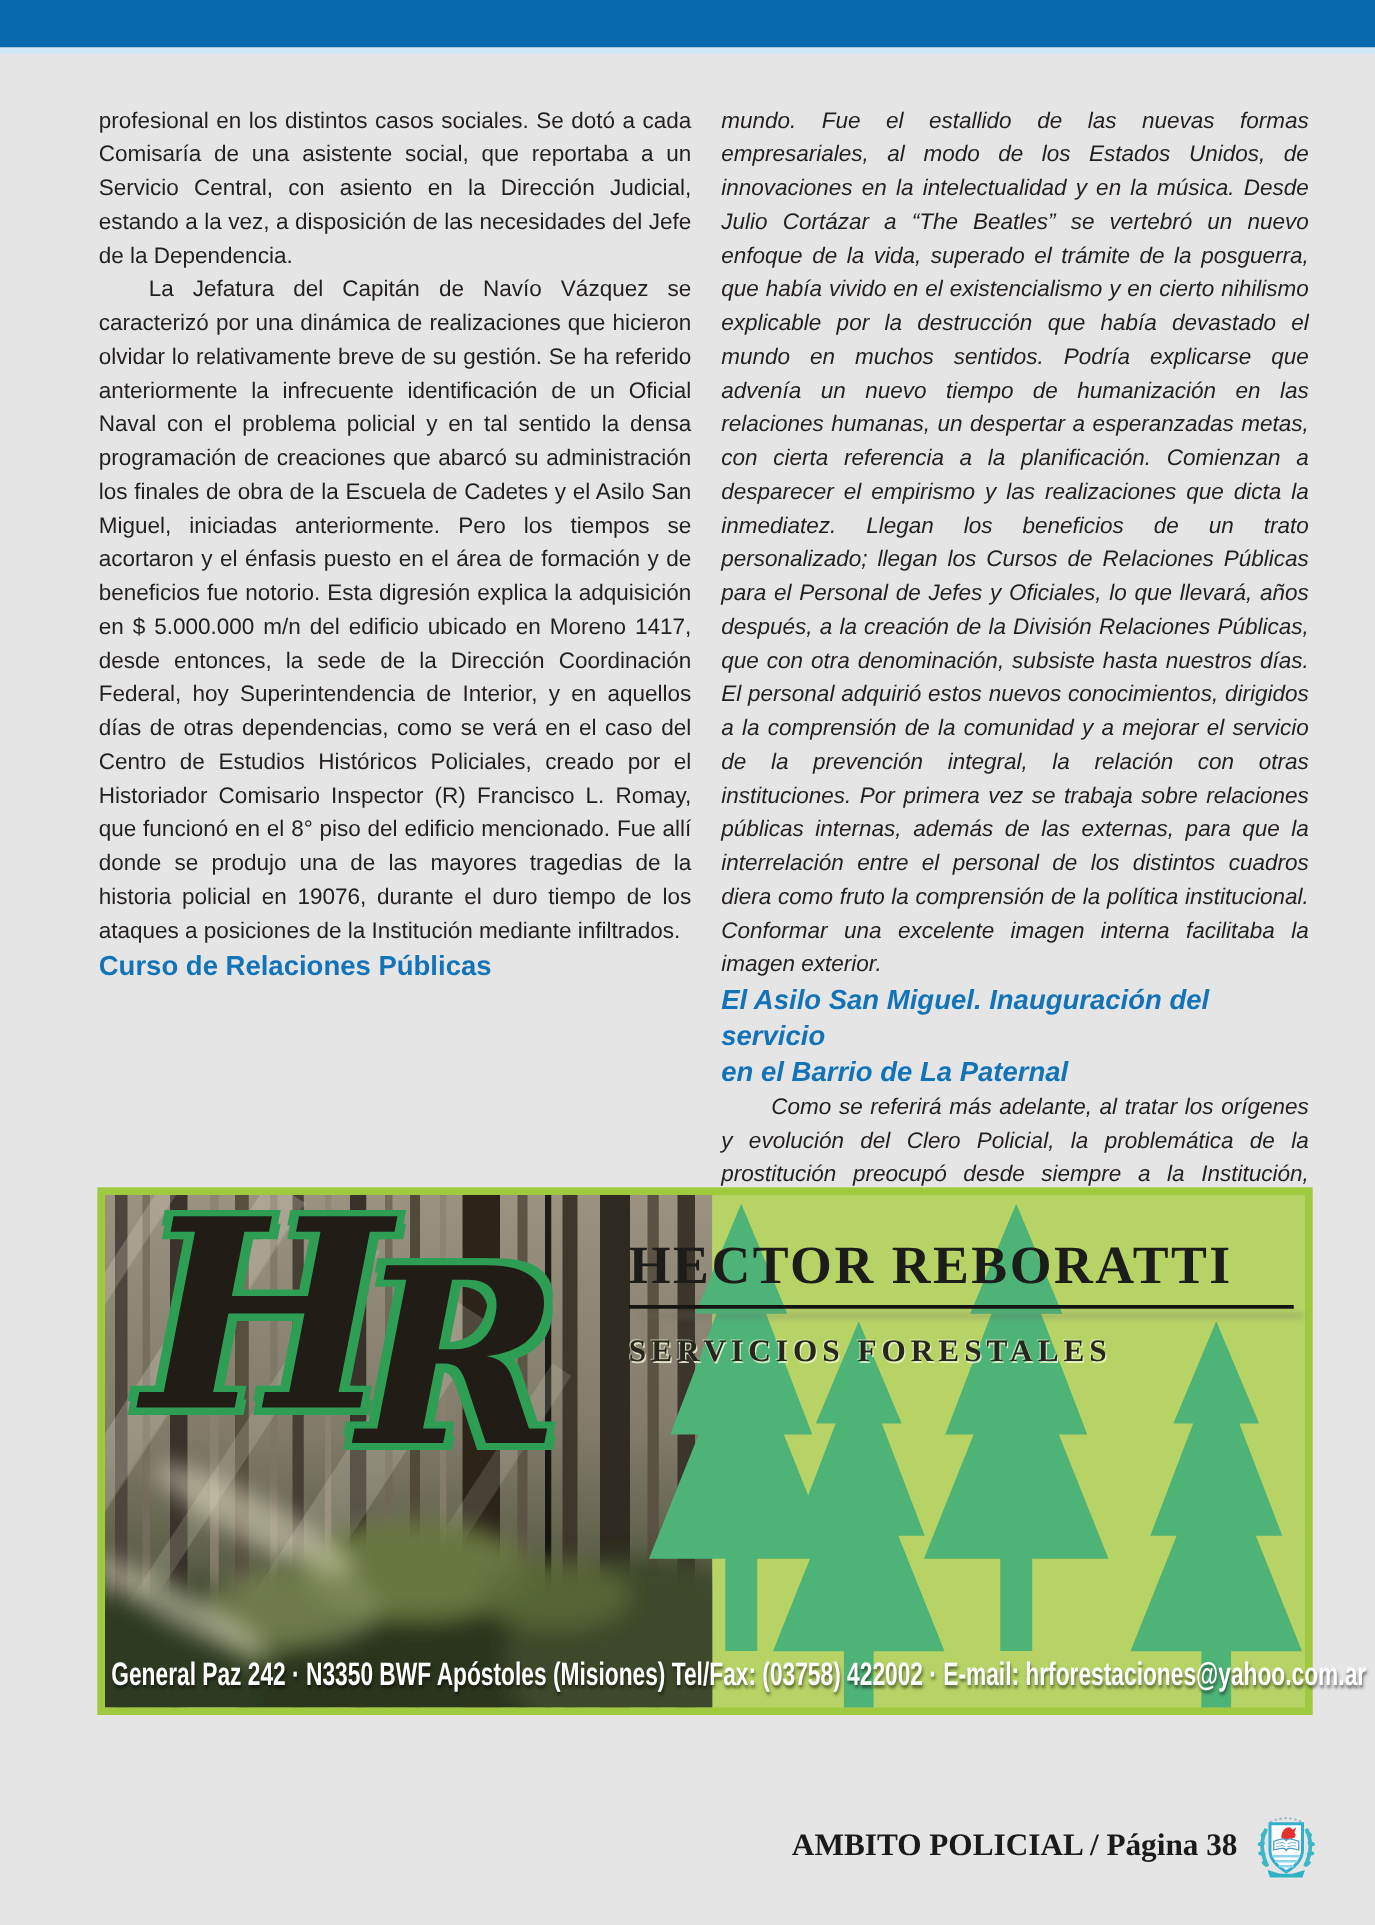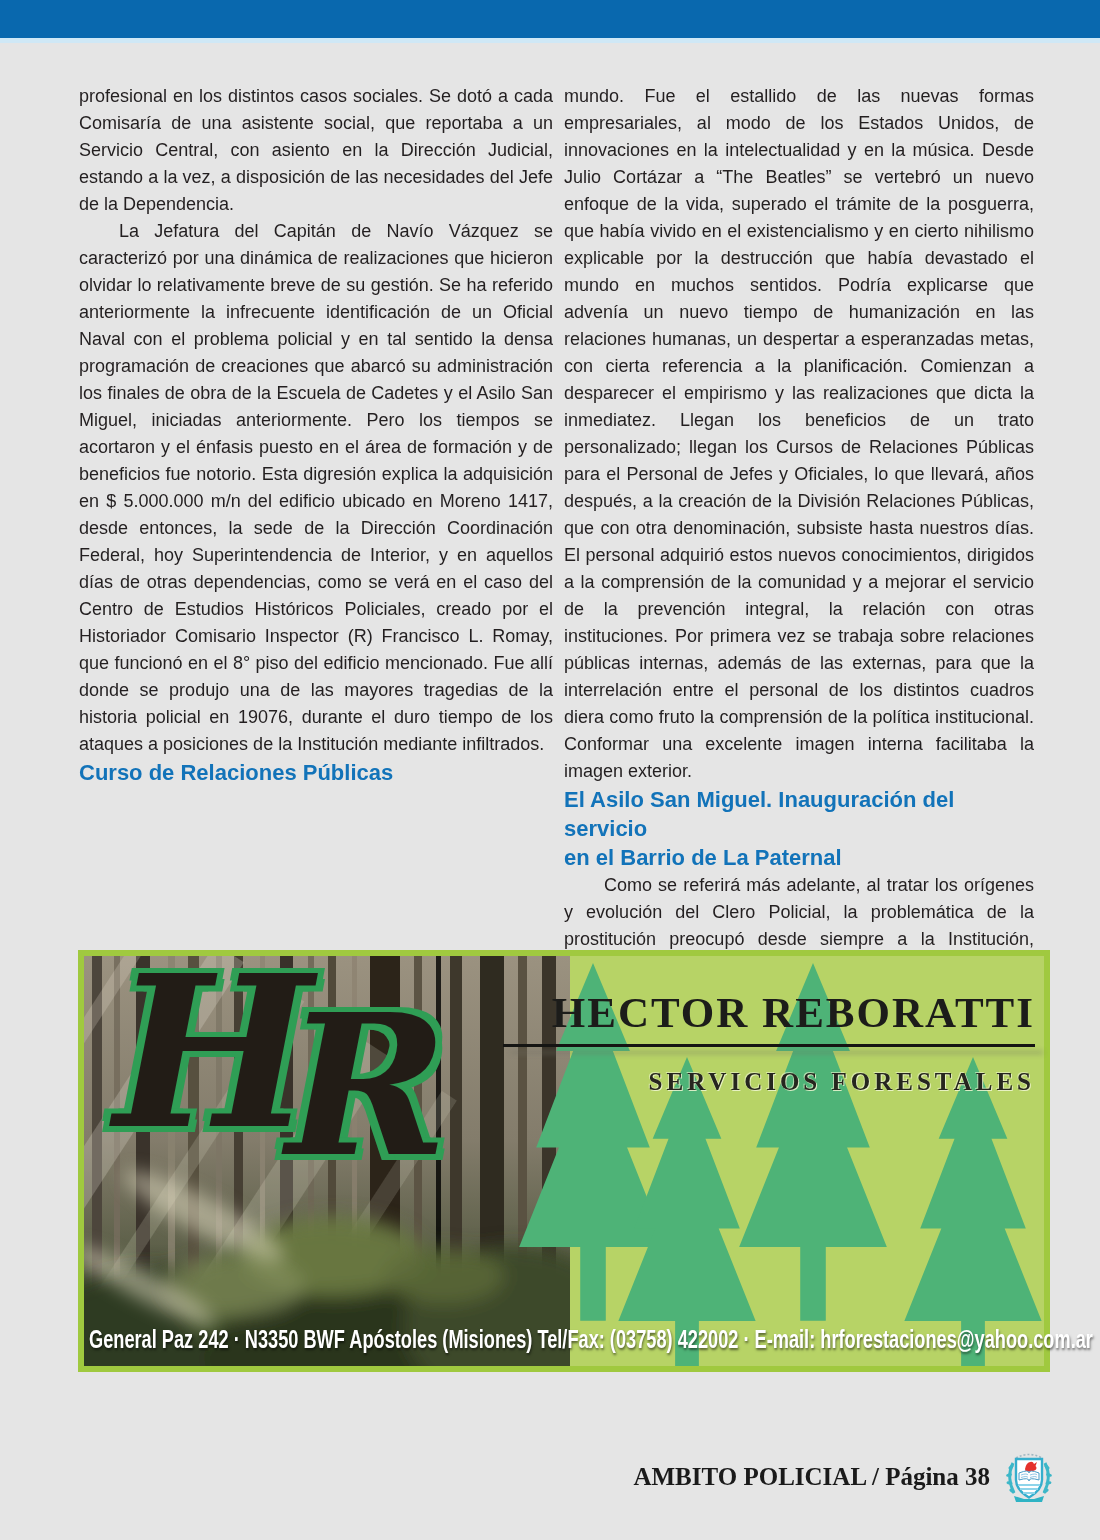--- a/index.html
+++ b/index.html
@@ -4,42 +4,42 @@
 <style>
   html,body{margin:0;padding:0;background:#ffffff;}
   .page{position:relative;width:1100px;height:1540px;background:#e5e5e5;overflow:hidden;
         font-family:"Liberation Sans",sans-serif;}
   
   .topbar{position:absolute;left:0;top:0;width:1100px;height:38px;background:#0968ae;}
   .topbar-accent{position:absolute;left:0;top:38px;width:1100px;height:5px;background:#cfe8f6;}
   
   .col{position:absolute;top:83px;z-index:1;color:#231f20;}
   .col-left{left:79px;width:474px;}
-  .col-right{left:564px;width:470px;}
+  .col-right{left:577px;width:470px;font-style:italic;}
   .col p{margin:0;font-size:18px;line-height:27px;text-align:justify;hyphens:auto;}
   .col p.indent{text-indent:40px;}
   .col h3{margin:0;color:#1273b9;font-size:22px;line-height:29px;font-weight:bold;
           white-space:pre-line;}
   .mt-h{margin-top:15px;}
   .mb-h{margin-bottom:13px;}
   .mt-h2{margin-top:26px;}
   .mt-h3{margin-top:20px;margin-bottom:11px;}
   
   .ad{position:absolute;left:78px;top:950px;width:960px;height:410px;background:#b7d366;
       border:6px solid #a0c93f;z-index:2;}
   .ad-photo{position:absolute;left:0;top:0;width:486px;height:410px;overflow:hidden;}
   .ad-photo svg{position:absolute;left:0;top:0;}
   .monogram{position:absolute;left:0;top:0;width:486px;height:410px;
             font-family:"DejaVu Serif",serif;font-style:italic;font-weight:bold;color:#221c16;}
   .monogram span{position:absolute;line-height:1;
      text-shadow:-7px -5px 0 #2f9e55, 7px 6px 0 #2f9e55, -7px 6px 0 #2f9e55, 7px -5px 0 #2f9e55;}
   .mono-h{left:30px;top:-8px;font-size:210px;}
   .mono-r{left:202px;top:32px;font-size:195px;}
   .trees{position:absolute;left:0;top:0;pointer-events:none;}
-  .ad-heading{position:absolute;left:419px;top:34px;width:532px;text-align:right;}
+  .ad-heading{position:absolute;left:419px;top:34px;width:532px;text-align:left;}
   .ad-title{margin:0;font-family:"Liberation Serif",serif;font-weight:bold;font-size:43px;
             line-height:46px;letter-spacing:2px;color:#1c1c1a;}
   .ad-rule{height:3px;background:#151513;margin-top:8px;
            box-shadow:8px 7px 5px rgba(110,110,100,0.45);}
   .ad-subtitle{margin:21px 0 0 0;font-family:"Liberation Serif",serif;font-weight:bold;
            font-size:25px;letter-spacing:4px;color:#26261f;
            text-shadow:1px 1px 0 rgba(240,246,210,0.85), -1px -1px 0 rgba(240,246,210,0.6);}
   .ad-address{position:absolute;left:5px;bottom:11px;white-space:nowrap;color:#ffffff;
            font-weight:bold;font-size:26px;transform:scaleX(0.70);transform-origin:left bottom;
            text-shadow:1px 2px 3px rgba(0,0,0,0.55);}

